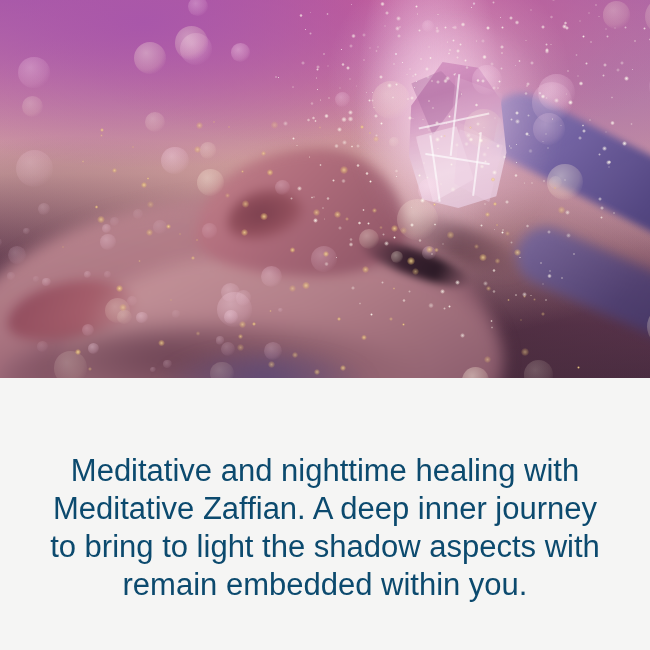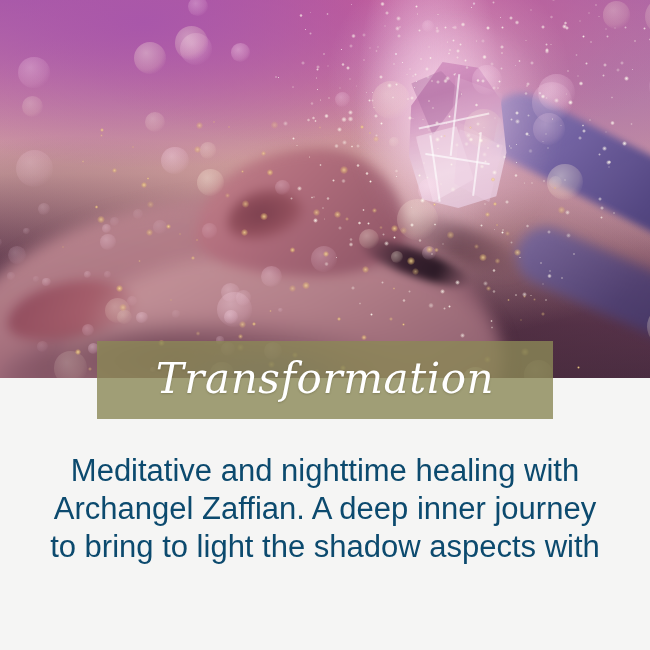--- a/index.html
+++ b/index.html
@@ -797,23 +797,21 @@
         <div class="bokeh pink" style="left: 109.583px; top: 217.12px; width: 9.28325px; height: 9.28325px; opacity: 0.22;"></div>
         <div class="bokeh pink" style="left: 83.8459px; top: 270.698px; width: 7.30312px; height: 7.30312px; opacity: 0.43;"></div>
         <div class="bokeh pink" style="left: 133.145px; top: 208.964px; width: 10.0189px; height: 10.0189px; opacity: 0.21;"></div>
         <div class="bokeh pink" style="left: 81.9445px; top: 324.101px; width: 11.9515px; height: 11.9515px; opacity: 0.44;"></div>
         <div class="bokeh pink" style="left: 152.965px; top: 220.276px; width: 13.6056px; height: 13.6056px; opacity: 0.25;"></div>
         <div class="bokeh pink" style="left: 201.901px; top: 223.478px; width: 15.513px; height: 15.513px; opacity: 0.34;"></div>
         <div class="bokeh pink" style="left: 102.029px; top: 223.949px; width: 9.17269px; height: 9.17269px; opacity: 0.49;"></div>
       </div>
   </div>
 
-  <div id="banner">
-    <div id="banner-title">Transformation</div>
-  </div>
 
   <div id="body-copy">
     <p>Meditative and nighttime healing with</p>
-    <p>Archangel Zaffian. A deep inner journey</p>
+    <p>Meditative Zaffian. A deep inner journey</p>
     <p>to bring to light the shadow aspects with</p>
+    <p>remain embedded within you.</p>
   </div>
 
 </div>
 
 </body></html>

